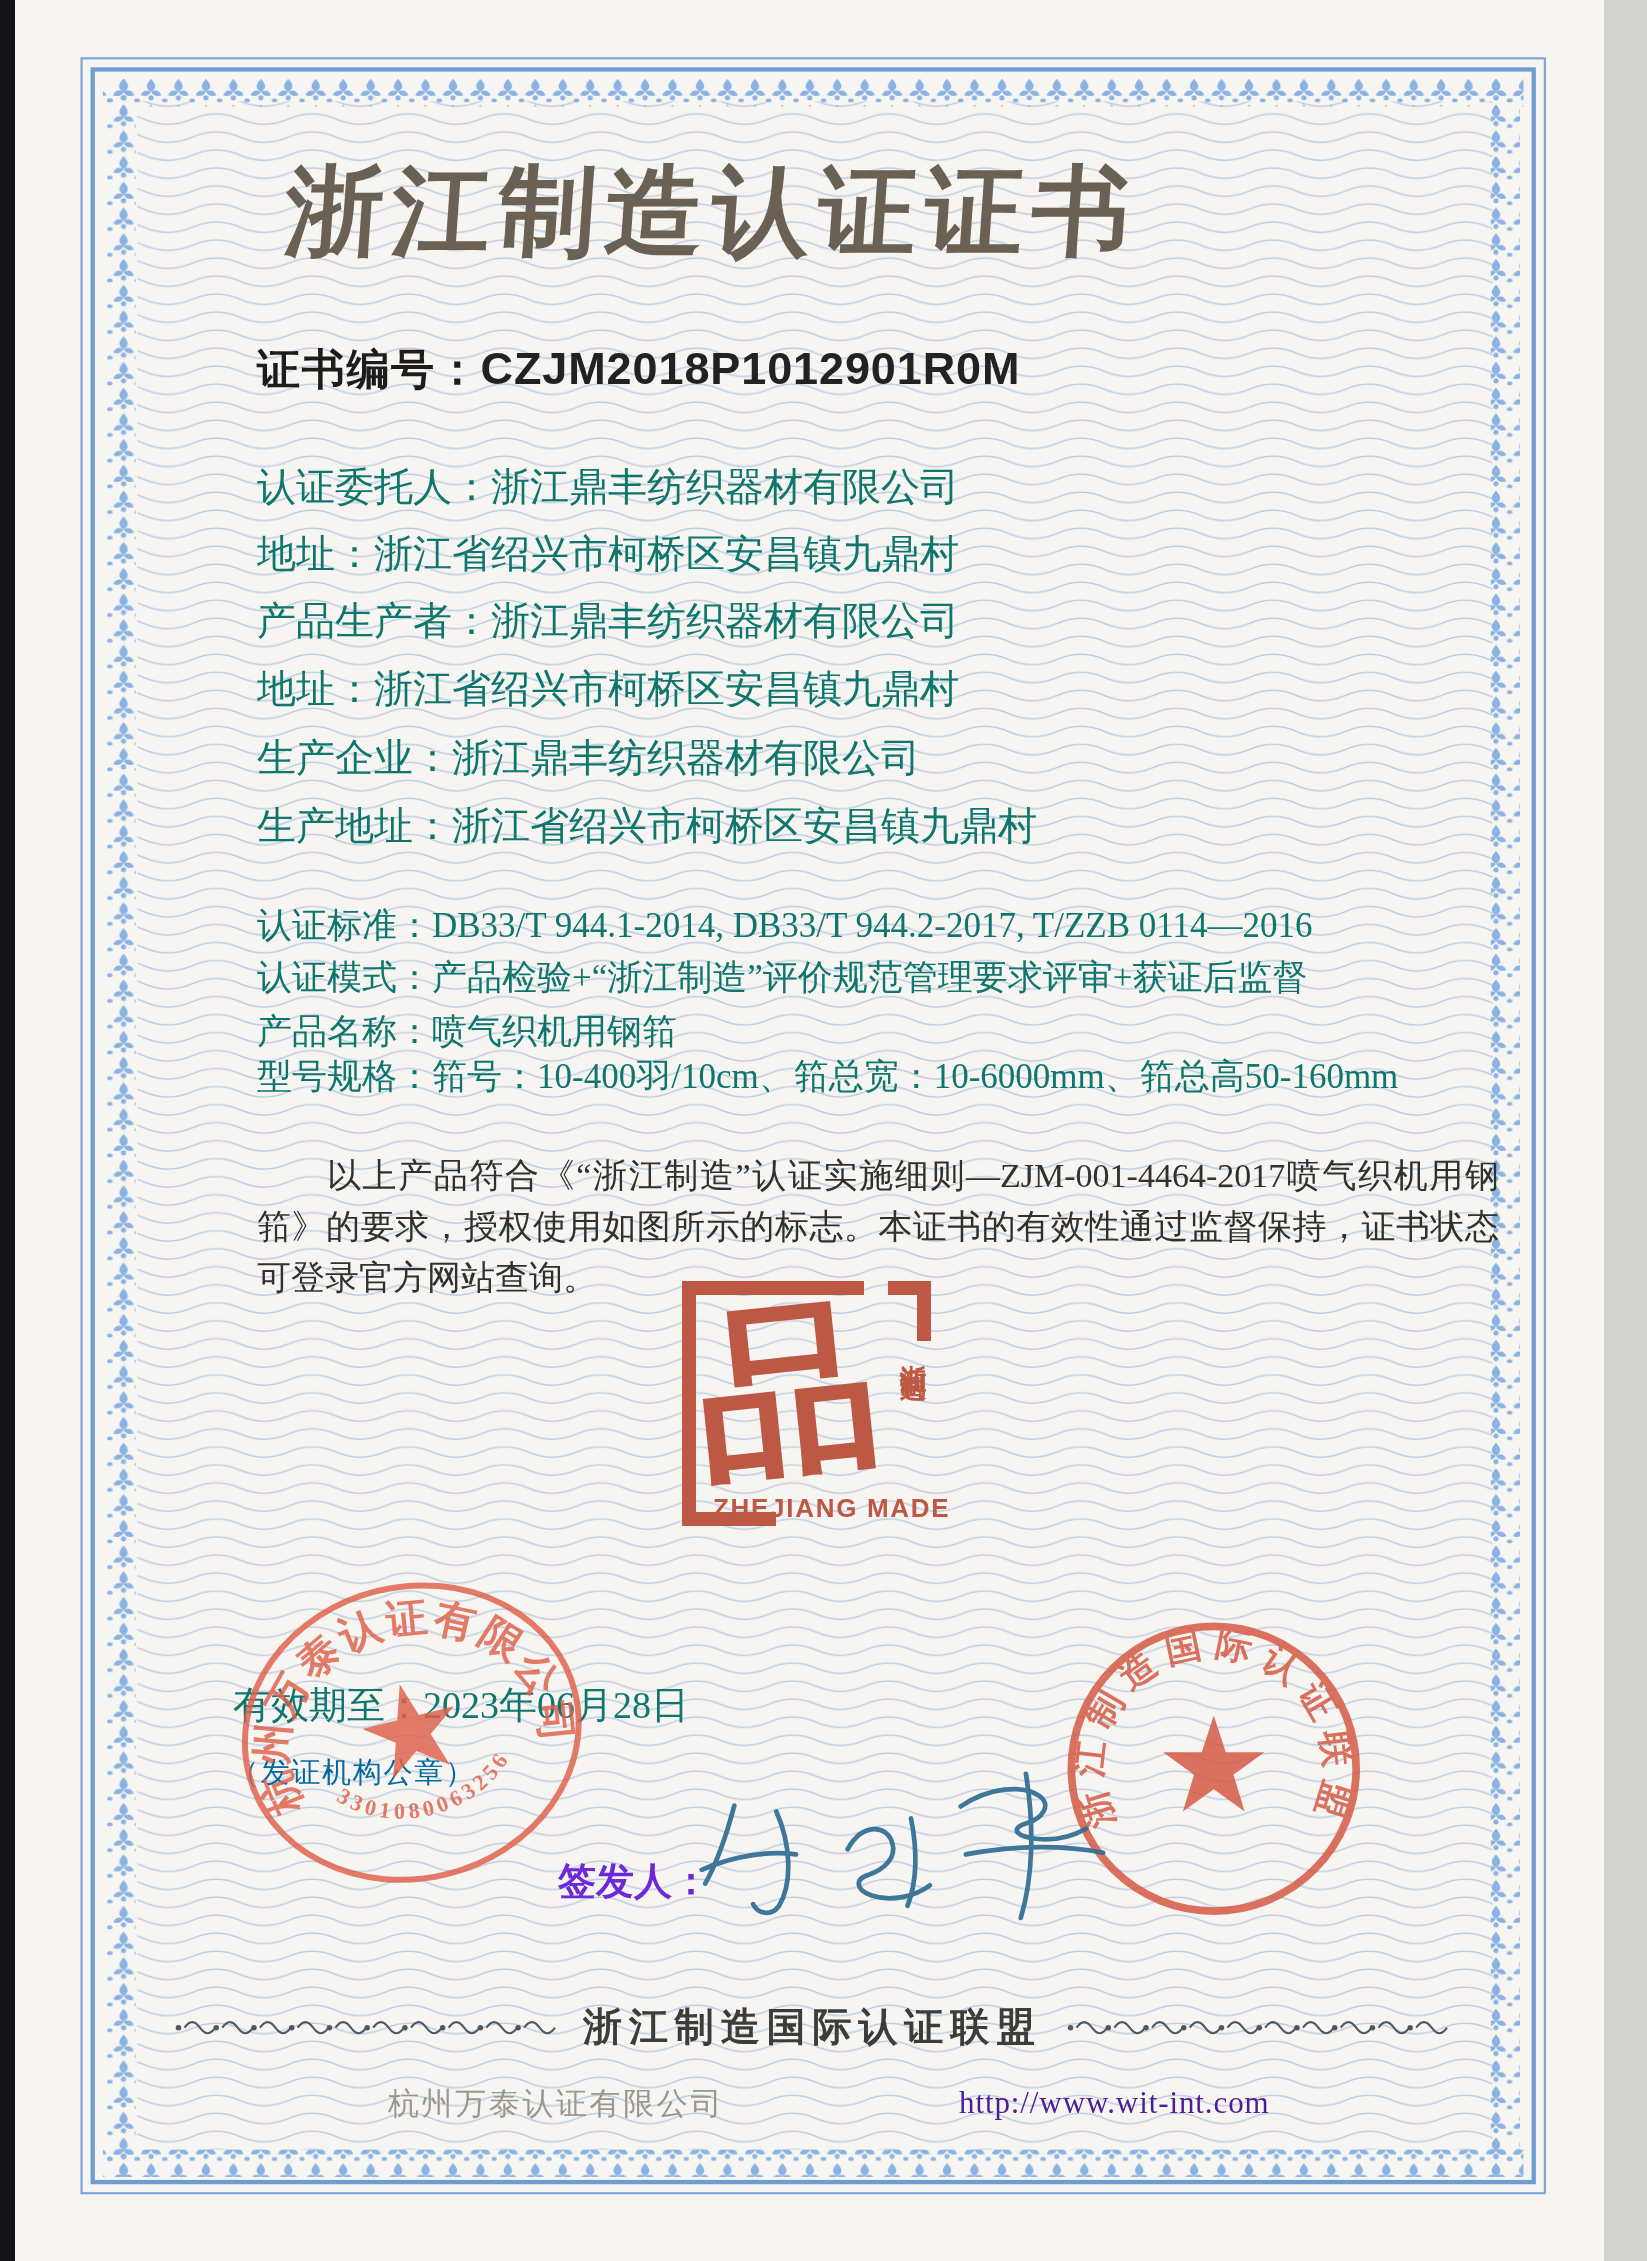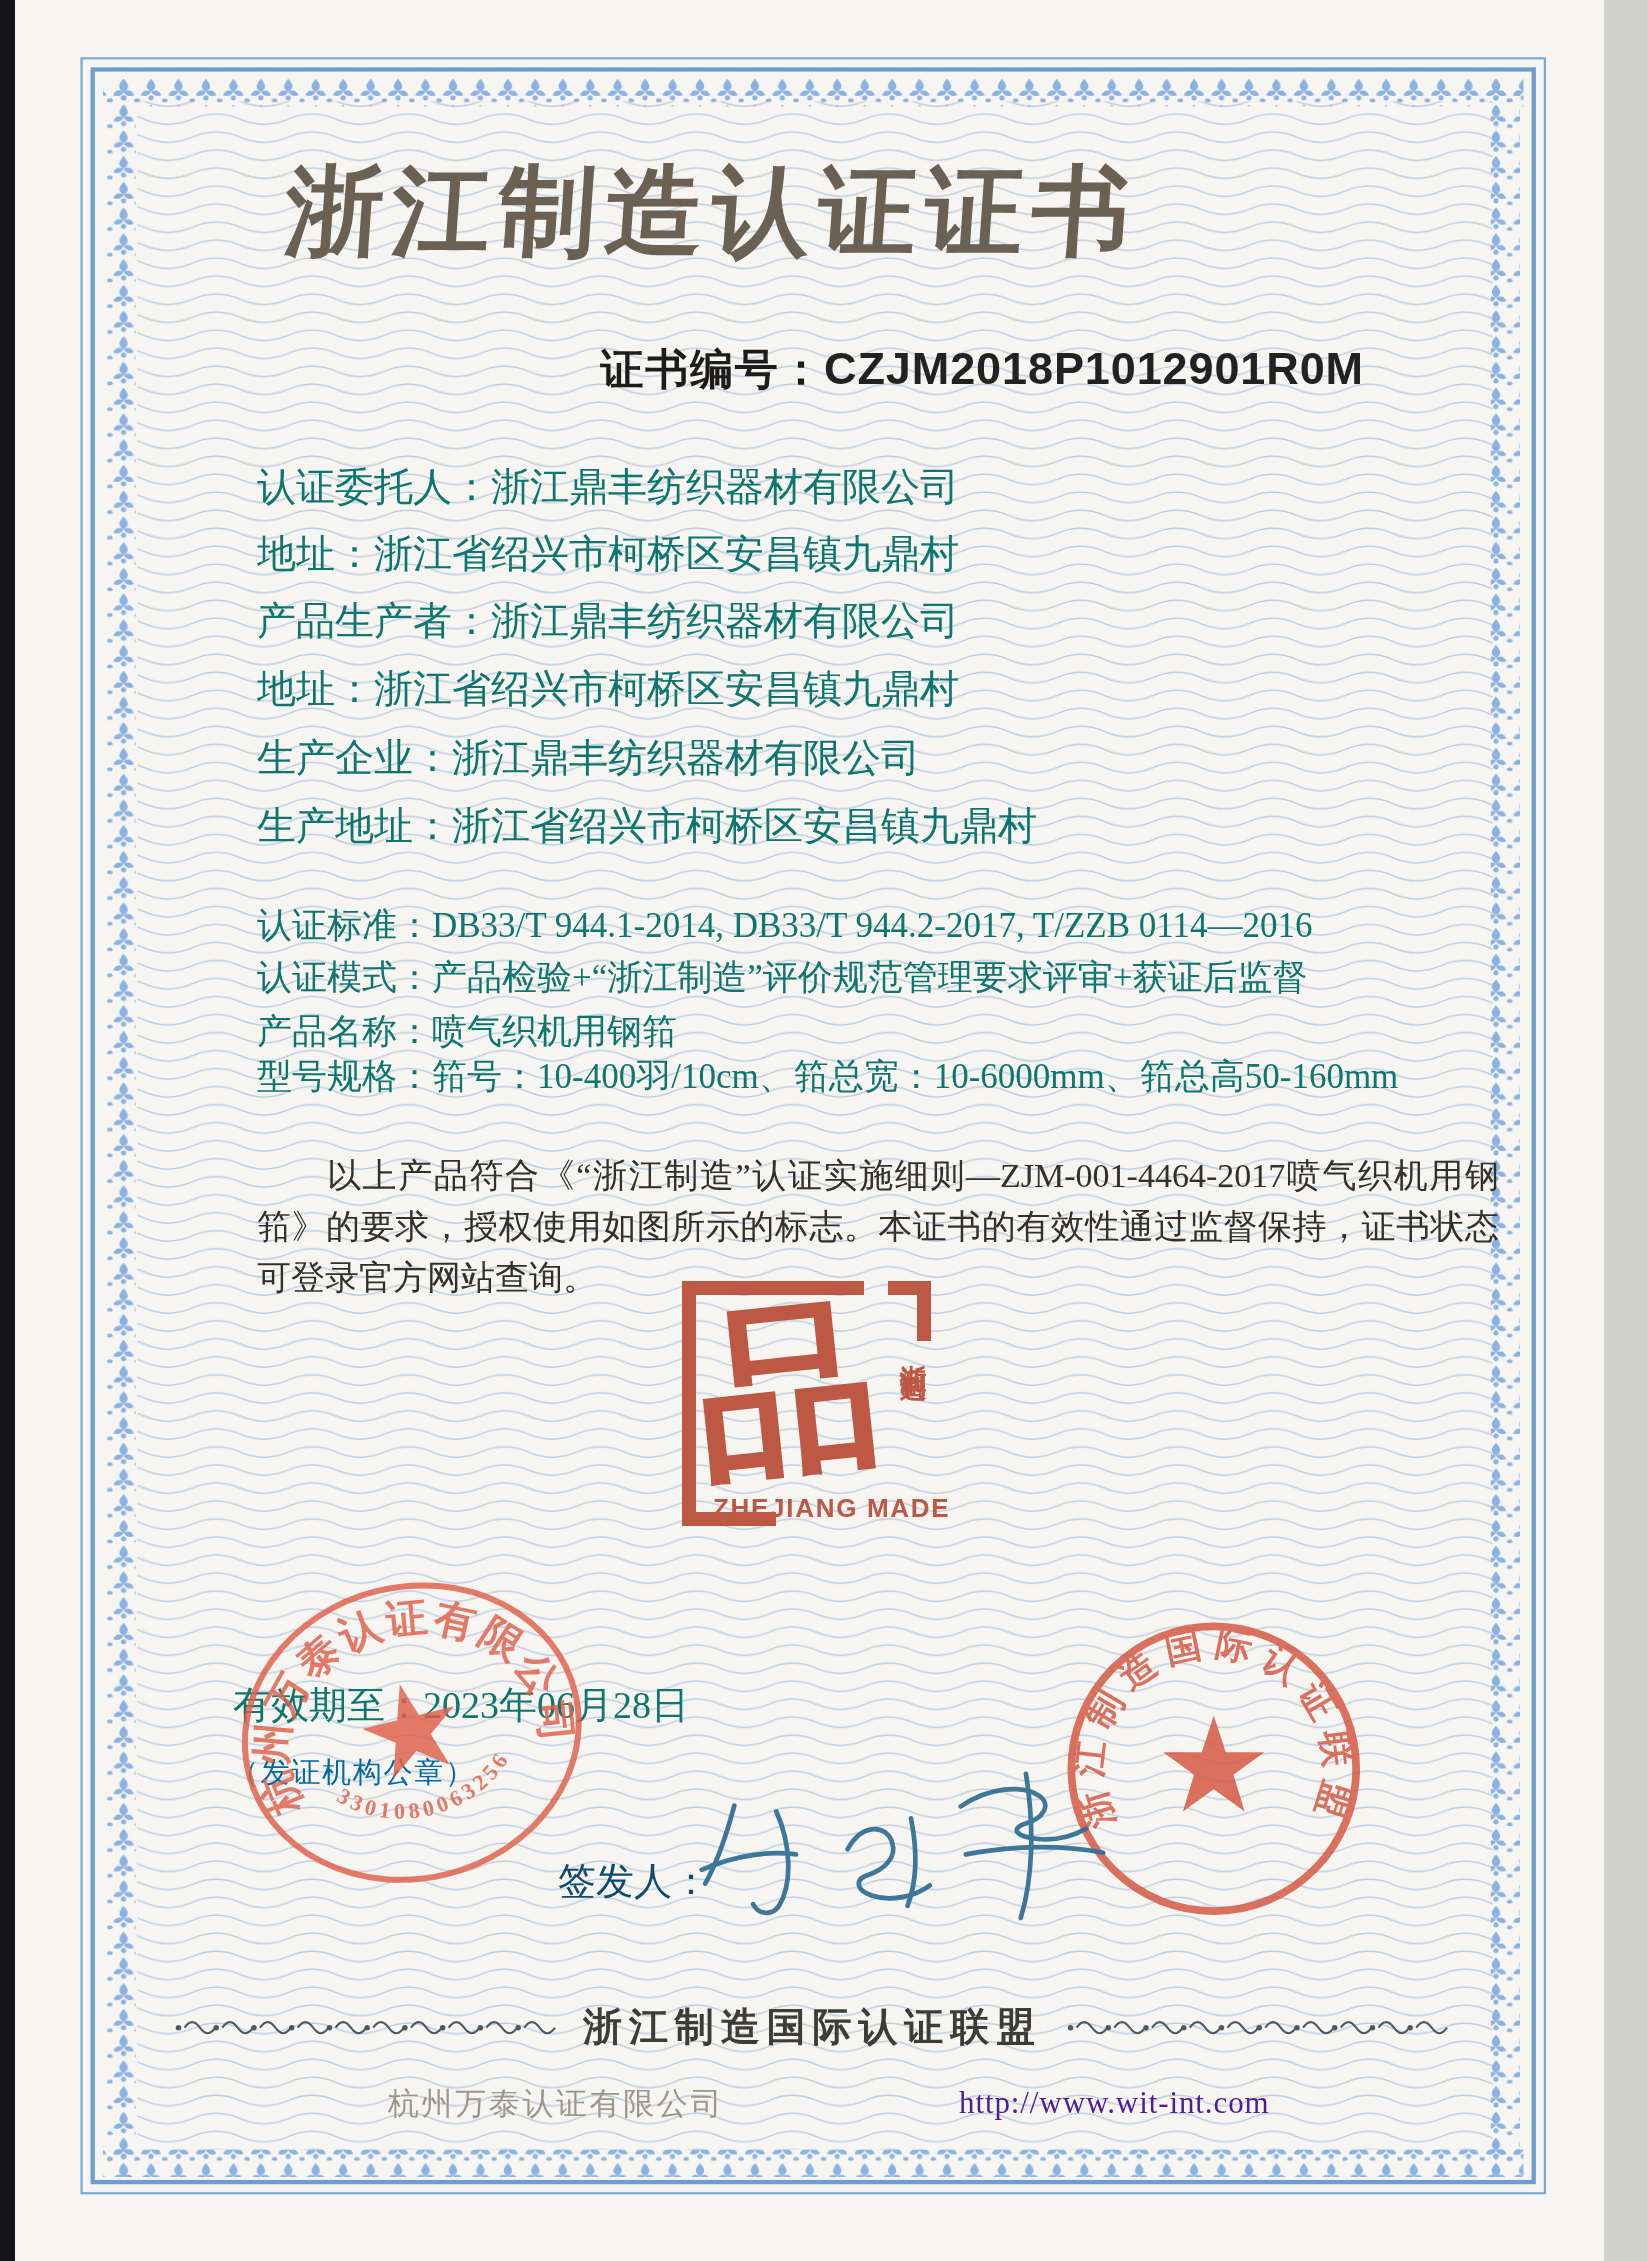--- a/index.html
+++ b/index.html
@@ -13,21 +13,21 @@
   .paper{position:absolute;left:15.4px;top:0;width:1589px;height:2261px;background:#f6f5f1;z-index:0}
   svg.deco{position:absolute;left:0;top:0;z-index:1}
   .content{position:absolute;left:0;top:0;width:1647px;height:2261px;z-index:2}
   svg.overlay{position:absolute;left:0;top:0;z-index:3}
 
   .title{
     position:absolute;left:249px;top:156px;width:926px;text-align:center;
     font-size:98px;font-weight:bold;color:#6a6154;letter-spacing:8.6px;
     transform:skewX(-4deg);white-space:nowrap;line-height:1.15;
   }
-  .cert-no{position:absolute;left:257px;top:341px;width:1107px;text-align:right;white-space:nowrap}
+  .cert-no{position:absolute;left:257px;top:341px;width:1107px;text-align:left;white-space:nowrap}
   .cert-no .lbl{font-size:43px;font-weight:bold;color:#1d1c1a;letter-spacing:1.7px}
   .cert-no .code{font-family:"Liberation Sans","DejaVu Sans",sans-serif;font-size:45px;font-weight:bold;color:#222;letter-spacing:0.9px}
 
   .row{position:absolute;left:257px;font-weight:normal;white-space:nowrap;color:#0f766e}
   .f{font-size:39px}
   .s{font-size:35px}
   .d{left:233px;font-size:38px}
 
   .statement{
     position:absolute;left:257px;top:1134px;width:1242px;
@@ -51,21 +51,21 @@
     position:absolute;left:213px;top:62px;height:129px;
     writing-mode:vertical-rl;font-size:26.6px;font-weight:bold;color:#bd5844;letter-spacing:3.4px;
   }
   .logo .caption{
     position:absolute;left:31px;top:212px;width:218px;
     font-family:"Liberation Sans","DejaVu Sans",sans-serif;
     font-size:26px;font-weight:bold;color:#bd5844;letter-spacing:1.7px;white-space:nowrap;
   }
 
   .seal-note{position:absolute;left:230px;top:1753px;font-size:29px;color:#0369a1;letter-spacing:1.7px;white-space:nowrap}
-  .signer{position:absolute;left:558px;top:1856px;font-size:38px;font-weight:400;color:#0c4a6e;white-space:nowrap}
+  .signer{position:absolute;left:558px;top:1856px;font-size:38px;font-weight:700;color:#6d28d9;white-space:nowrap}
 
   .alliance{
     position:absolute;left:81px;top:2000px;width:1463px;text-align:center;
     font-size:39px;font-weight:bold;color:#3e3c37;letter-spacing:6.9px;white-space:nowrap;
   }
   .foot-company{position:absolute;left:388px;top:2083px;font-size:31px;color:#9c978d;letter-spacing:2.6px;white-space:nowrap}
   .foot-url{position:absolute;left:959px;top:2085px;font-size:31px;color:#4c1d95;letter-spacing:0.9px;white-space:nowrap}
 </style>
 </head>
 <body>

